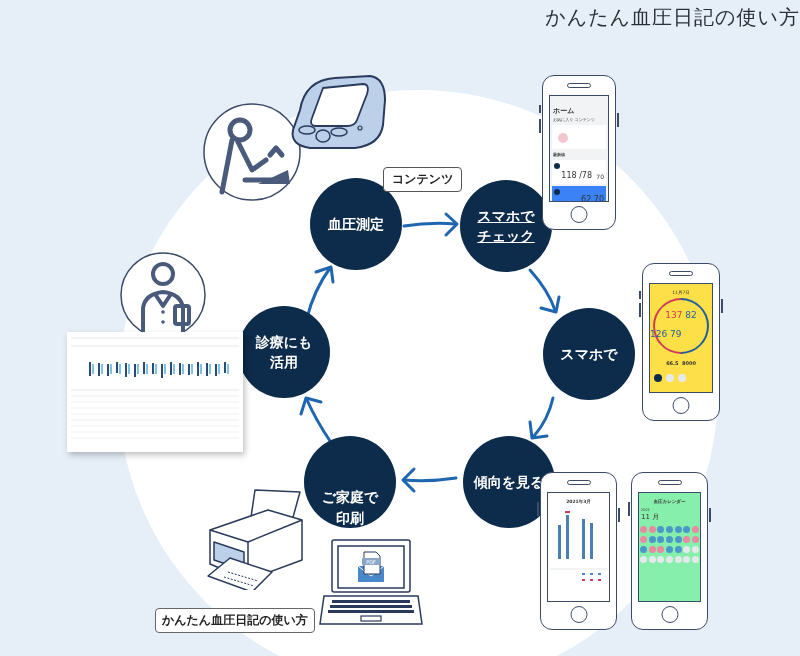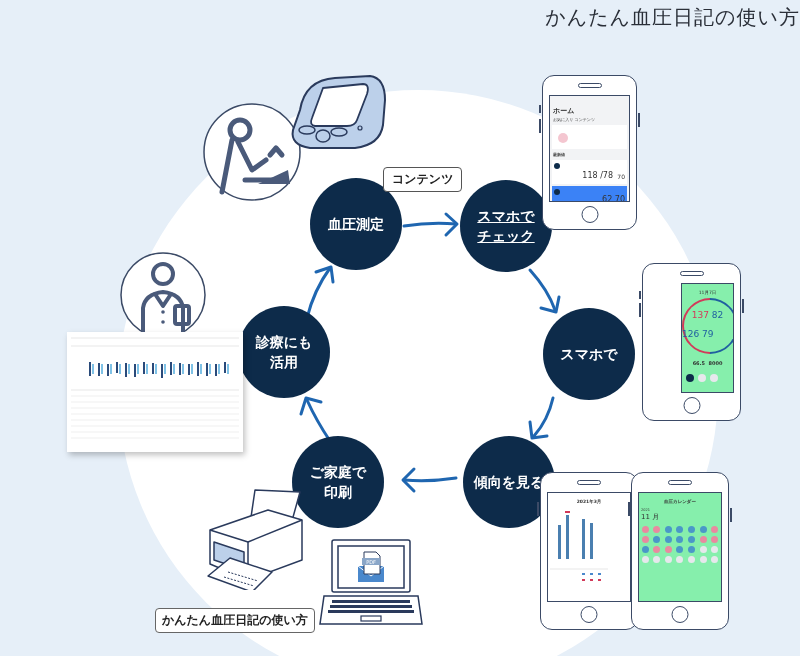--- a/index.html
+++ b/index.html
@@ -20,21 +20,21 @@
     position: absolute; width: 92px; height: 92px; border-radius: 50%;
     background: #0d2b4a; color: #fff; display: flex; align-items: center;
     justify-content: center; text-align: center; font-size: 14px; line-height: 1.45;
     font-weight: bold; white-space: pre-line;
   }
   .label-box {
     position: absolute; background: #fff; border: 1px solid #555; border-radius: 4px;
     font-size: 12px; color: #222; padding: 3px 8px; font-weight: bold;
   }
   svg { position: absolute; }
-  .phone { position: absolute; padding-left: 21px; }
+  .phone { position: absolute; }
   .phone-body {
     position: absolute; inset: 0; border: 1.5px solid #3b4a66; border-radius: 12px; background: #fff;
   }
   .phone-speaker { position: absolute; top: 8px; left: 50%; transform: translateX(-50%); width: 22px; height: 3px; border: 1px solid #3b4a66; border-radius: 3px; }
   .phone-screen { position: absolute; left: 7px; right: 7px; top: 20px; bottom: 28px; border: 1px solid #3b4a66; background: #f4f6f8; overflow: hidden; font-size: 6px; color: #333; }
   .phone-home { position: absolute; bottom: 7px; left: 50%; transform: translateX(-50%); width: 15px; height: 15px; border: 1.5px solid #3b4a66; border-radius: 50%; }
   .side-btn { position: absolute; width: 2px; background: #3b4a66; }
   .report {
     position: absolute; left: 67px; top: 332px; width: 176px; height: 120px; background: #fff;
     box-shadow: 2px 3px 6px rgba(0,0,0,0.25); font-size: 4px; color: #555; overflow: hidden;
@@ -77,21 +77,21 @@
         <path d="M316 272 L331 267 L333 282"></path>
     </g>
   </g>
 </svg>
 
 <div class="step" style="left:310px;top:178px;"><span>血圧測定</span></div>
 <div class="step" style="left:460px;top:180px;text-decoration:underline;"><span>スマホで
 チェック</span></div>
 <div class="step" style="left:543px;top:308px;"><span>スマホで</span></div>
 <div class="step" style="left:463px;top:436px;"><span>傾向を見る</span></div>
-<div class="step" style="left:292px;top:436px;"><span>ご家庭で
+<div class="step" style="left:304px;top:436px;align-items:flex-end;"><span>ご家庭で
 印刷</span></div>
 <div class="step" style="left:238px;top:306px;"><span>診療にも
 活用</span></div>
 
 <div class="label-box" style="left:383px;top:167px;">コンテンツ</div>
 
 <svg width="110" height="110" style="left:200px;top:100px;">
   <circle cx="52" cy="52" r="48" fill="#fff" stroke="#3b4a66" stroke-width="1.5"></circle>
   <g fill="none" stroke="#4a5a7a" stroke-width="5" stroke-linecap="round" stroke-linejoin="round">
     <circle cx="40" cy="30" r="10"></circle>
@@ -239,21 +239,21 @@
   </div>
   <div class="phone-home"></div>
 </div>
 
 <div class="phone" style="left:642px;top:263px;width:78px;height:158px;">
   <div class="side-btn" style="left:-3px;top:28px;height:8px;"></div>
   <div class="side-btn" style="left:-3px;top:40px;height:14px;"></div>
   <div class="side-btn" style="right:-3px;top:36px;height:14px;"></div>
   <div class="phone-body"></div>
   <div class="phone-speaker"></div>
-  <div class="phone-screen" style="background:#86efac;margin-left:32px;">
+  <div class="phone-screen" style="background:#fde047;">
     <div style="text-align:center;padding-top:6px;font-size:4.5px;">11月7日</div>
     <div style="position:relative;margin:3px auto 0;width:52px;height:52px;border-radius:50%;border:2.5px solid #1f5fa0;border-top-color:#d23a5a;border-left-color:#d23a5a;transform:rotate(-45deg);"></div>
     <div style="position:absolute;left:0;right:0;top:26px;text-align:center;font-size:9px;color:#d23a5a;">
       <span>137</span>
       <span style="color:#1f5fa0;">82</span>
     </div>
     <div style="position:absolute;left:0;right:0;top:45px;text-align:left;font-size:9px;color:#1f5fa0;">
       <span>126</span>
       <span>79</span>
     </div>

